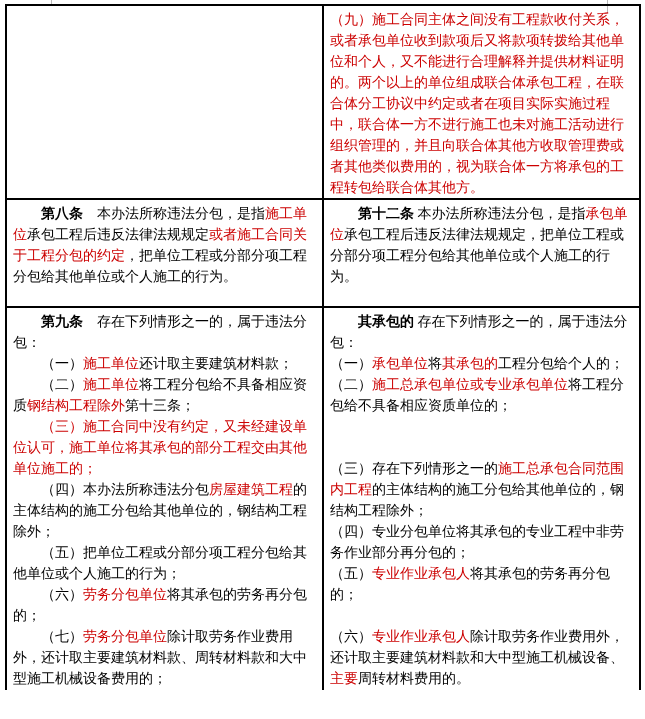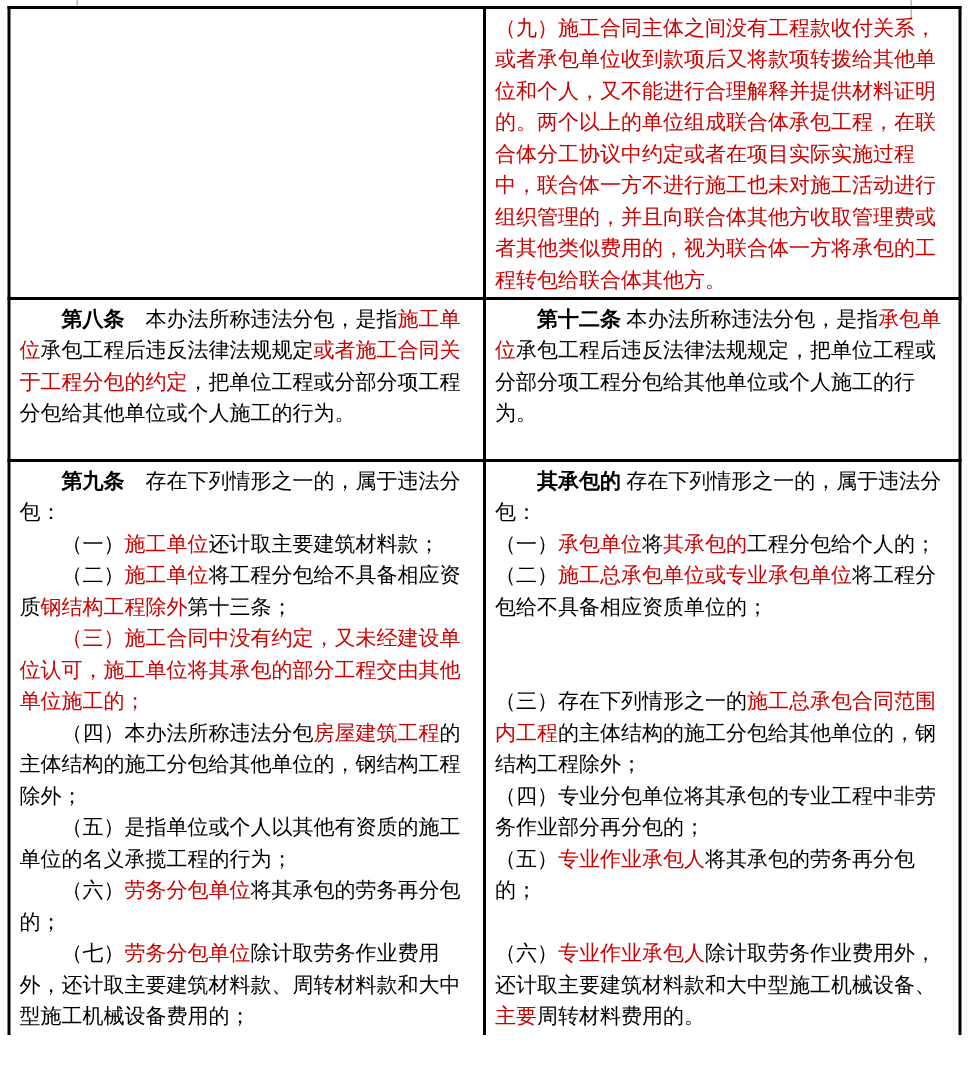--- a/index.html
+++ b/index.html
@@ -72,21 +72,21 @@
             <div class="para indent"><span class="seg black bold">第十二条</span><span class="seg black"> 本办法所称违法分包，是指</span><span class="seg red">承包单位</span><span class="seg black">承包工程后违反法律法规规定，把单位工程或分部分项工程分包给其他单位或个人施工的行为。</span></div>
           </td>
       </tr>
       <tr data-row="2">
         <td class="cell">
             <div class="para indent"><span class="seg black bold">第九条</span><span class="seg black">　存在下列情形之一的，属于违法分包：</span></div>
             <div class="para indent"><span class="seg black">（一）</span><span class="seg red">施工单位</span><span class="seg black">还计取主要建筑材料款；</span></div>
             <div class="para indent"><span class="seg black">（二）</span><span class="seg red">施工单位</span><span class="seg black">将工程分包给不具备相应资质</span><span class="seg red">钢结构工程除外</span><span class="seg black">第十三条；</span></div>
             <div class="para indent"><span class="seg red">（三）施工合同中没有约定，又未经建设单位认可，施工单位将其承包的部分工程交由其他单位施工的；</span></div>
             <div class="para indent"><span class="seg black">（四）本办法所称违法分包</span><span class="seg red">房屋建筑工程</span><span class="seg black">的主体结构的施工分包给其他单位的，钢结构工程除外；</span></div>
-            <div class="para indent"><span class="seg black">（五）是指单位或个人以其他有资质的施工单位的名义承揽工程的行为；</span></div>
+            <div class="para indent"><span class="seg black">（五）把单位工程或分部分项工程分包给其他单位或个人施工的行为；</span></div>
             <div class="para indent"><span class="seg black">（六）</span><span class="seg red">劳务分包单位</span><span class="seg black">将其承包的劳务再分包的；</span></div>
             <div class="para indent"><span class="seg black">（七）</span><span class="seg red">劳务分包单位</span><span class="seg black">除计取劳务作业费用外，还计取主要建筑材料款、周转材料款和大中型施工机械设备费用的；</span></div>
             <div class="para indent"><span class="seg red">（八）或者施工合同关于工程分包的约定。</span></div>
           </td>
         <td class="cell">
             <div class="para indent"><span class="seg black bold">其承包的</span><span class="seg black"> 存在下列情形之一的，属于违法分包：</span></div>
             <div class="para"><span class="seg black">（一）</span><span class="seg red">承包单位</span><span class="seg black">将</span><span class="seg red">其承包的</span><span class="seg black">工程分包给个人的；</span></div>
             <div class="para"><span class="seg black">（二）</span><span class="seg red">施工总承包单位或专业承包单位</span><span class="seg black">将工程分包给不具备相应资质单位的；</span></div>
             <div class="para blank">&nbsp;</div>
             <div class="para blank">&nbsp;</div>

